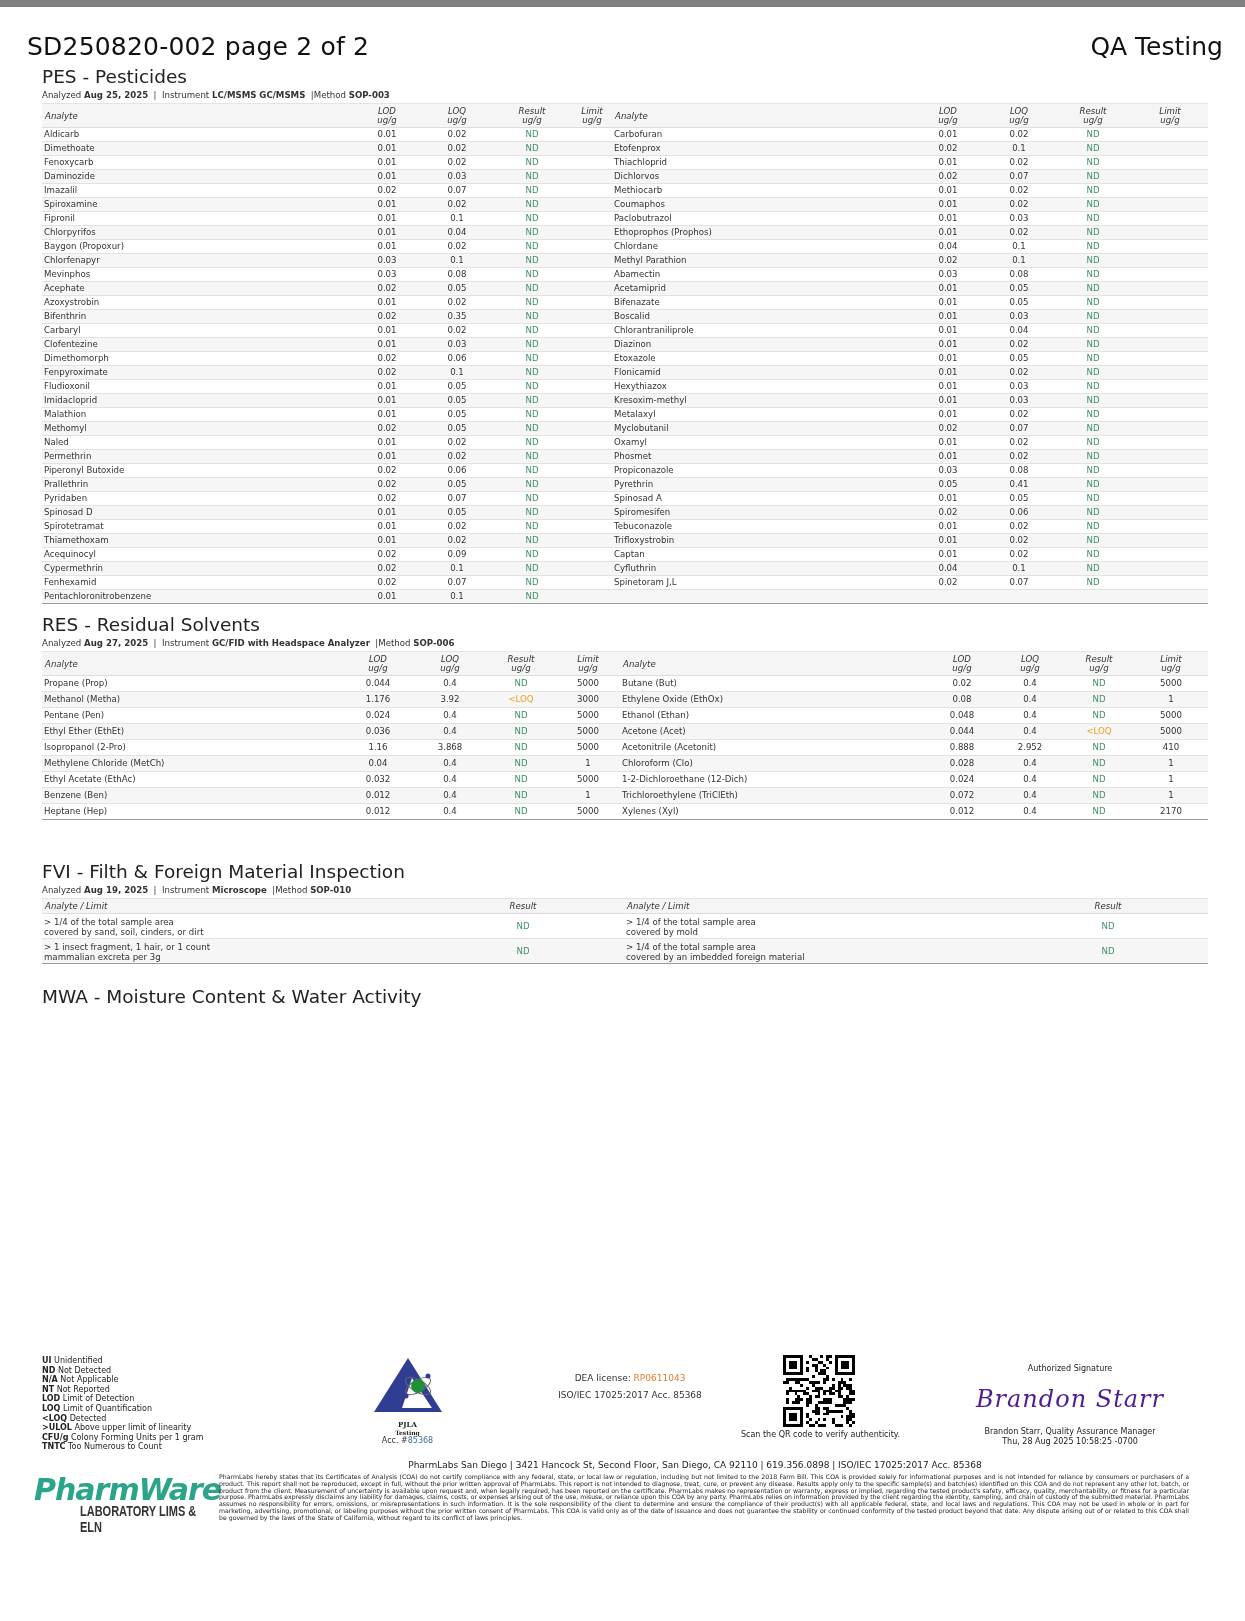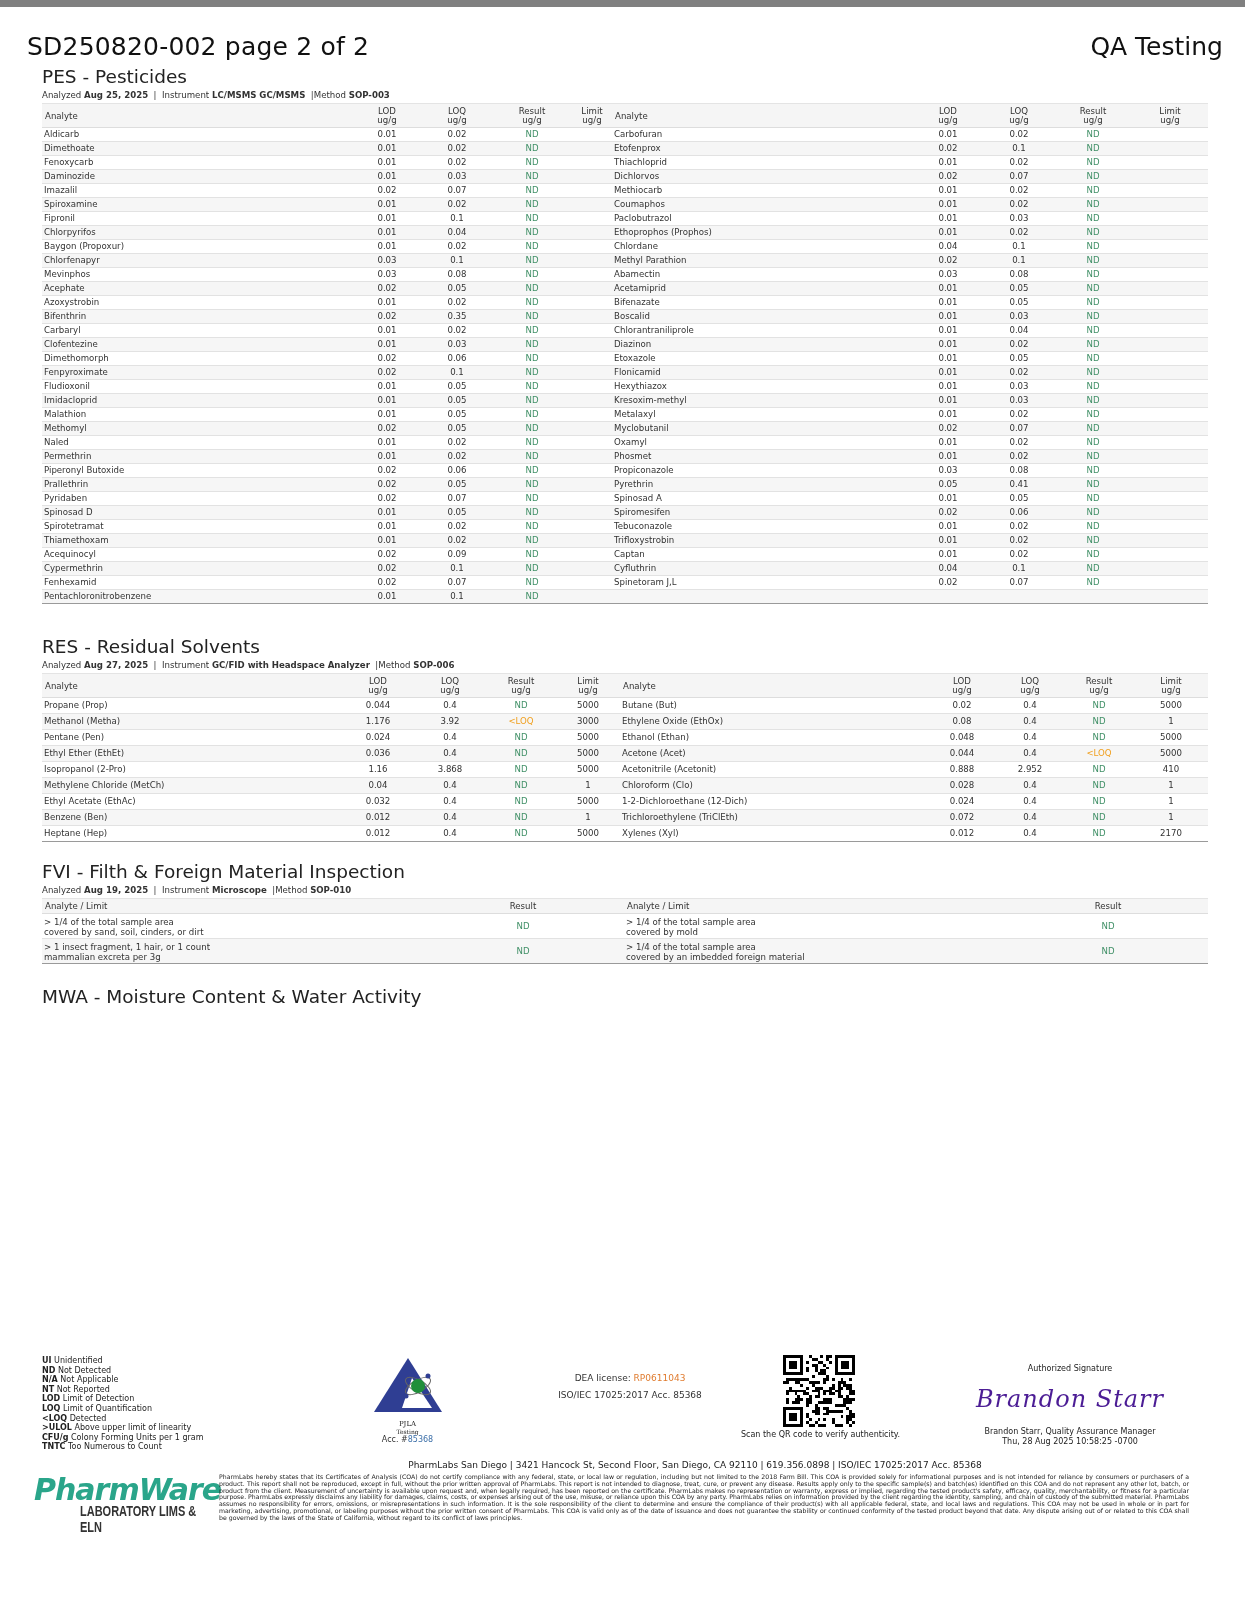--- a/index.html
+++ b/index.html
@@ -7,36 +7,36 @@
   body { font-family: "DejaVu Sans", sans-serif; color: #222; position: relative; overflow: hidden; }
   .topbar { position: absolute; left: 0; top: 0; width: 1245px; height: 7px; background: #808080; }
   .doc-title { position: absolute; left: 27px; top: 32px; font-size: 25px; color: #111; letter-spacing: 0.2px; }
   .doc-right { position: absolute; right: 22px; top: 32px; font-size: 25px; color: #111; }
   .section { position: absolute; left: 42px; width: 1166px; }
   .sec-title { font-size: 18.5px; color: #222; }
   .sec-meta { font-size: 8.6px; color: #333; margin-top: 3px; }
   .sec-meta b { font-weight: bold; }
   .tables { display: flex; margin-top: 3px; }
   table { border-collapse: collapse; font-size: 8.6px; color: #333; }
-  th { font-weight: normal; text-align: center; line-height: 9px; padding: 3px 0 2px 0; background: #f5f5f5; border-top: 1px solid #e4e4e4; border-bottom: 1px solid #ddd; }
+  th { font-weight: normal; text-align: center; line-height: 9px; padding: 3px 0 2px 0; background: #f5f5f5; border-top: 1px solid #e4e4e4; border-bottom: 1px solid #ddd; font-style: italic; }
   th.a { text-align: left; padding-left: 3px; }
   td { text-align: center; border-bottom: 1px solid #e2e2e2; }
   td.a { text-align: left; padding-left: 2px; }
   tr:nth-child(even) td { background: #f6f6f6; }
   tbody tr:last-child td { border-bottom: 1px solid #9a9a9a; }
   .nd { color: #3f8f66; }
   .loq { color: #f0a020; }
   .pes td { height: 13.5px; line-height: 13px; }
   .res td { height: 15.9px; line-height: 15px; }
   .fvi td { height: 25px; line-height: 10px; }
   .fvi td.a { padding-top: 2px; }
   .legend { position: absolute; left: 42px; top: 1356px; font-size: 8px; line-height: 9.6px; color: #222; }
   .legend b { font-weight: bold; }
   .pjla { position: absolute; left: 370px; top: 1356px; width: 75px; text-align: center; }
-  .pjla .lbl { font-family: "DejaVu Serif", serif; font-size: 7px; font-weight: normal; color: #222; }
+  .pjla .lbl { font-family: "DejaVu Serif", serif; font-size: 7px; font-weight: bold; color: #222; }
   .pjla .acc { font-size: 8px; color: #333; }
   .pjla .acc span { color: #3c6fa8; }
   .dea { position: absolute; left: 540px; top: 1370px; width: 180px; text-align: center; font-size: 9px; color: #333; line-height: 17px; }
   .dea .code { color: #e07b2e; }
   .qr { position: absolute; left: 783px; top: 1355px; width: 72px; height: 72px; }
   .qr-caption { position: absolute; left: 738px; top: 1430px; width: 165px; text-align: center; font-size: 8px; color: #222; }
   .sig { position: absolute; left: 965px; top: 1356px; width: 210px; text-align: center; margin-top: 8px; }
   .sig .hd { font-size: 8px; color: #222; }
   .sig .script { font-family: "DejaVu Serif", serif; font-style: italic; font-size: 24px; color: #4c1d95; margin-top: 12px; letter-spacing: 1px; }
   .sig .who { font-size: 8px; color: #222; margin-top: 14px; line-height: 10px; }
@@ -581,21 +581,21 @@
             <td></td>
             <td></td>
             <td class=""></td>
             <td></td>
           </tr>
         </tbody>
       </table>
   </div>
 </div>
 
-<div class="section" style="top:614px;margin-top:22px;">
+<div class="section" style="top:614px;">
   <div class="sec-title">RES - Residual Solvents</div>
   <div class="sec-meta">
     <span>Analyzed</span> <b>Aug 27, 2025</b> &nbsp;|&nbsp; <span>Instrument</span> <b>GC/FID with Headspace Analyzer</b> &nbsp;|<span>Method</span> <b>SOP-006</b>
   </div>
   <div class="tables res">
     <table style="width:578px">
         <thead>
           <tr>
             <th class="a" style="width: 300px;">Analyte</th>
             <th style="width: 72px;">

